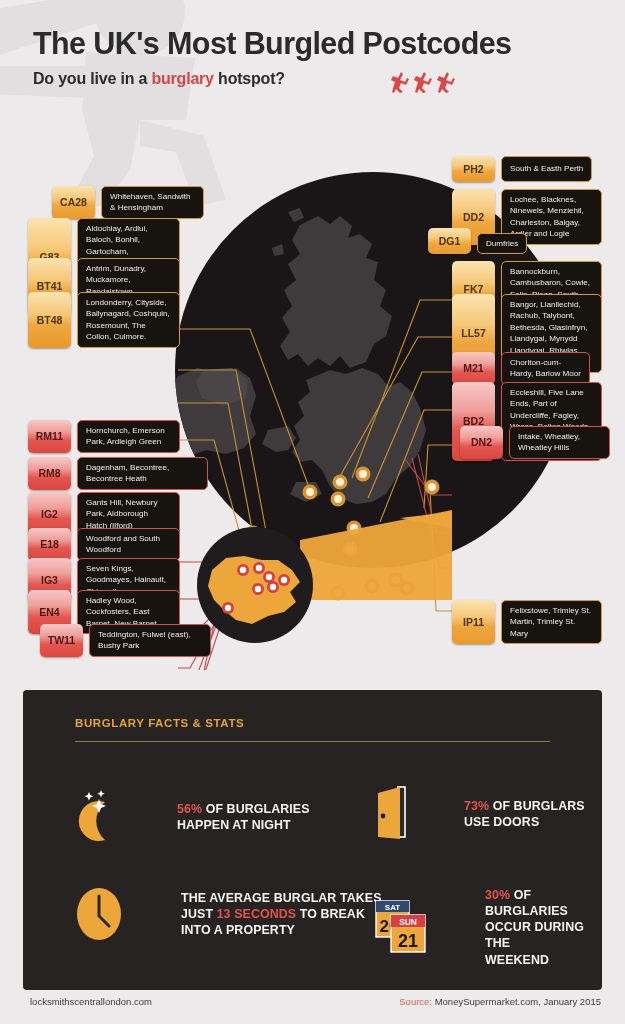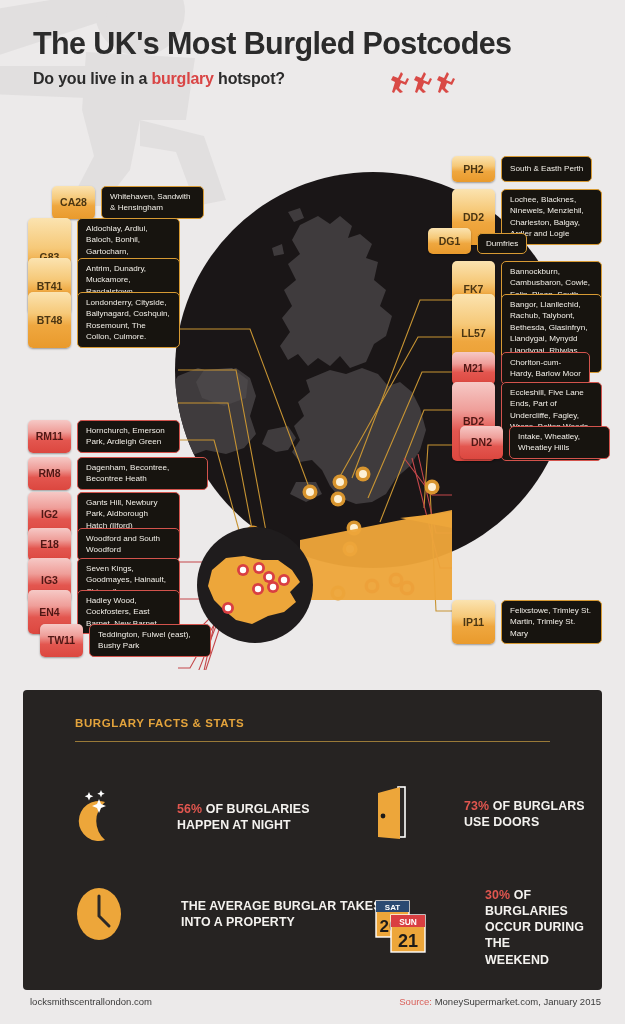--- a/index.html
+++ b/index.html
@@ -389,20 +389,21 @@
       </div>
     </div>
 
     <div class="fact" style="left:52px;top:195px;">
       <svg class="fact-ico" width="50" height="58" viewBox="0 0 50 58" xmlns="http://www.w3.org/2000/svg">
         <ellipse cx="24" cy="29" rx="22" ry="26" fill="#eda63a"></ellipse>
         <path d="M24 11 L24 31 L34 41" stroke="#2b2827" stroke-width="3" fill="none" stroke-linecap="round"></path>
       </svg>
       <div class="fact-txt">
         <div>THE AVERAGE BURGLAR TAKES</div>
+        <div><span>JUST </span><span class="hl">13 SECONDS</span><span> TO BREAK</span></div>
         <div>INTO A PROPERTY</div>
       </div>
     </div>
 
     <div class="fact" style="left:352px;top:197px;">
       <svg class="fact-ico" width="54" height="56" viewBox="0 0 54 56" xmlns="http://www.w3.org/2000/svg">
 
         <rect x="1" y="2" width="33" height="36" fill="#eda63a" stroke="#fff" stroke-width="1.4"></rect>
         <rect x="1" y="2" width="33" height="11" fill="#2b4a72"></rect>
         <text x="17.5" y="11" font-family="Liberation Sans, sans-serif" font-size="8" font-weight="bold" fill="#ffffff" text-anchor="middle">SAT</text>

